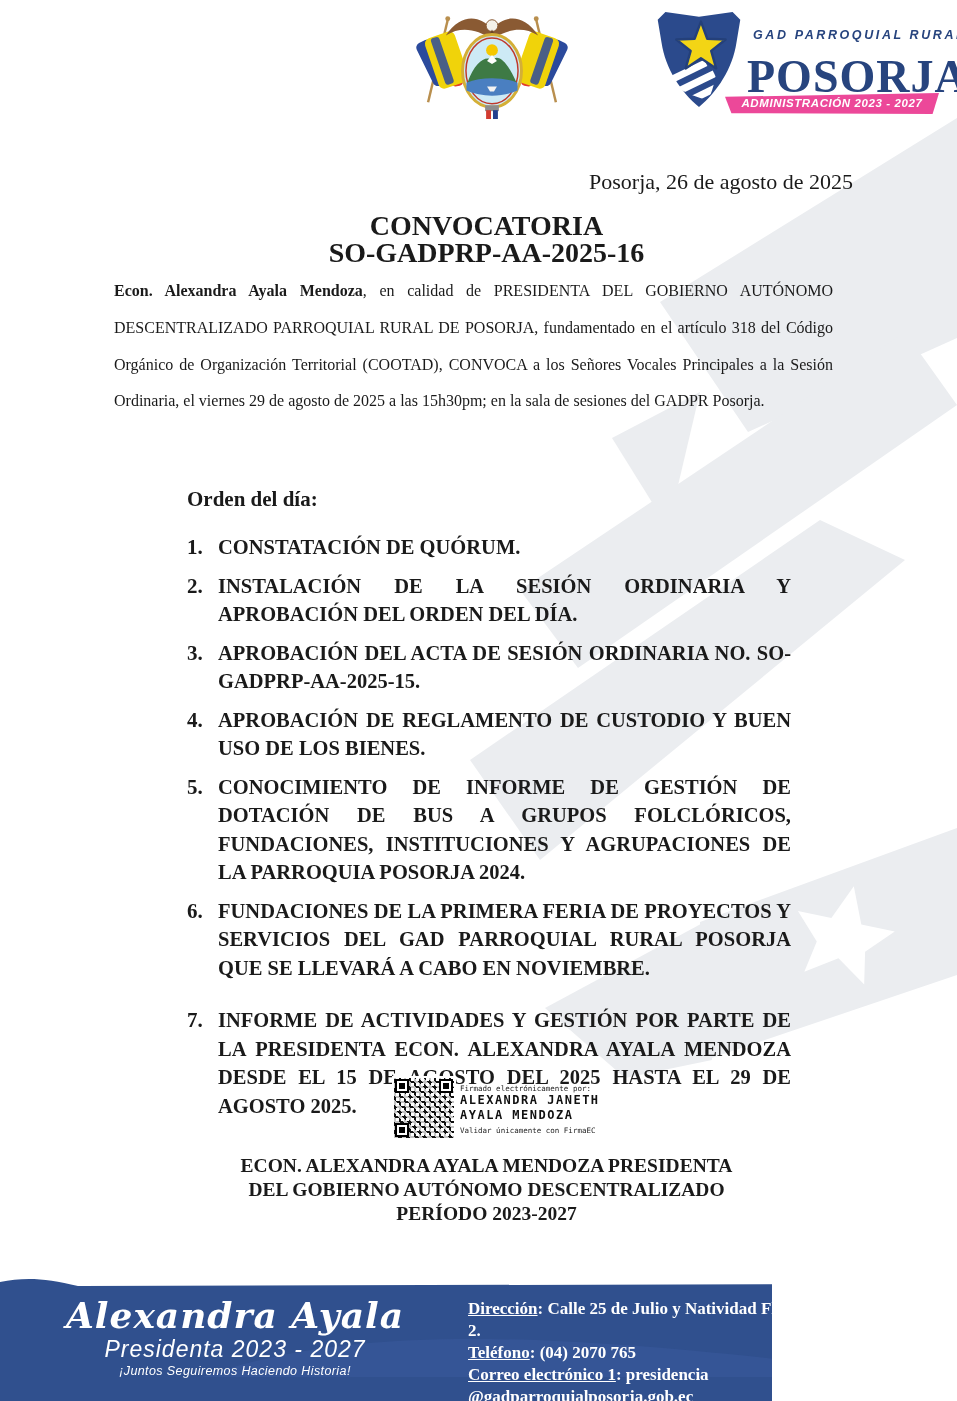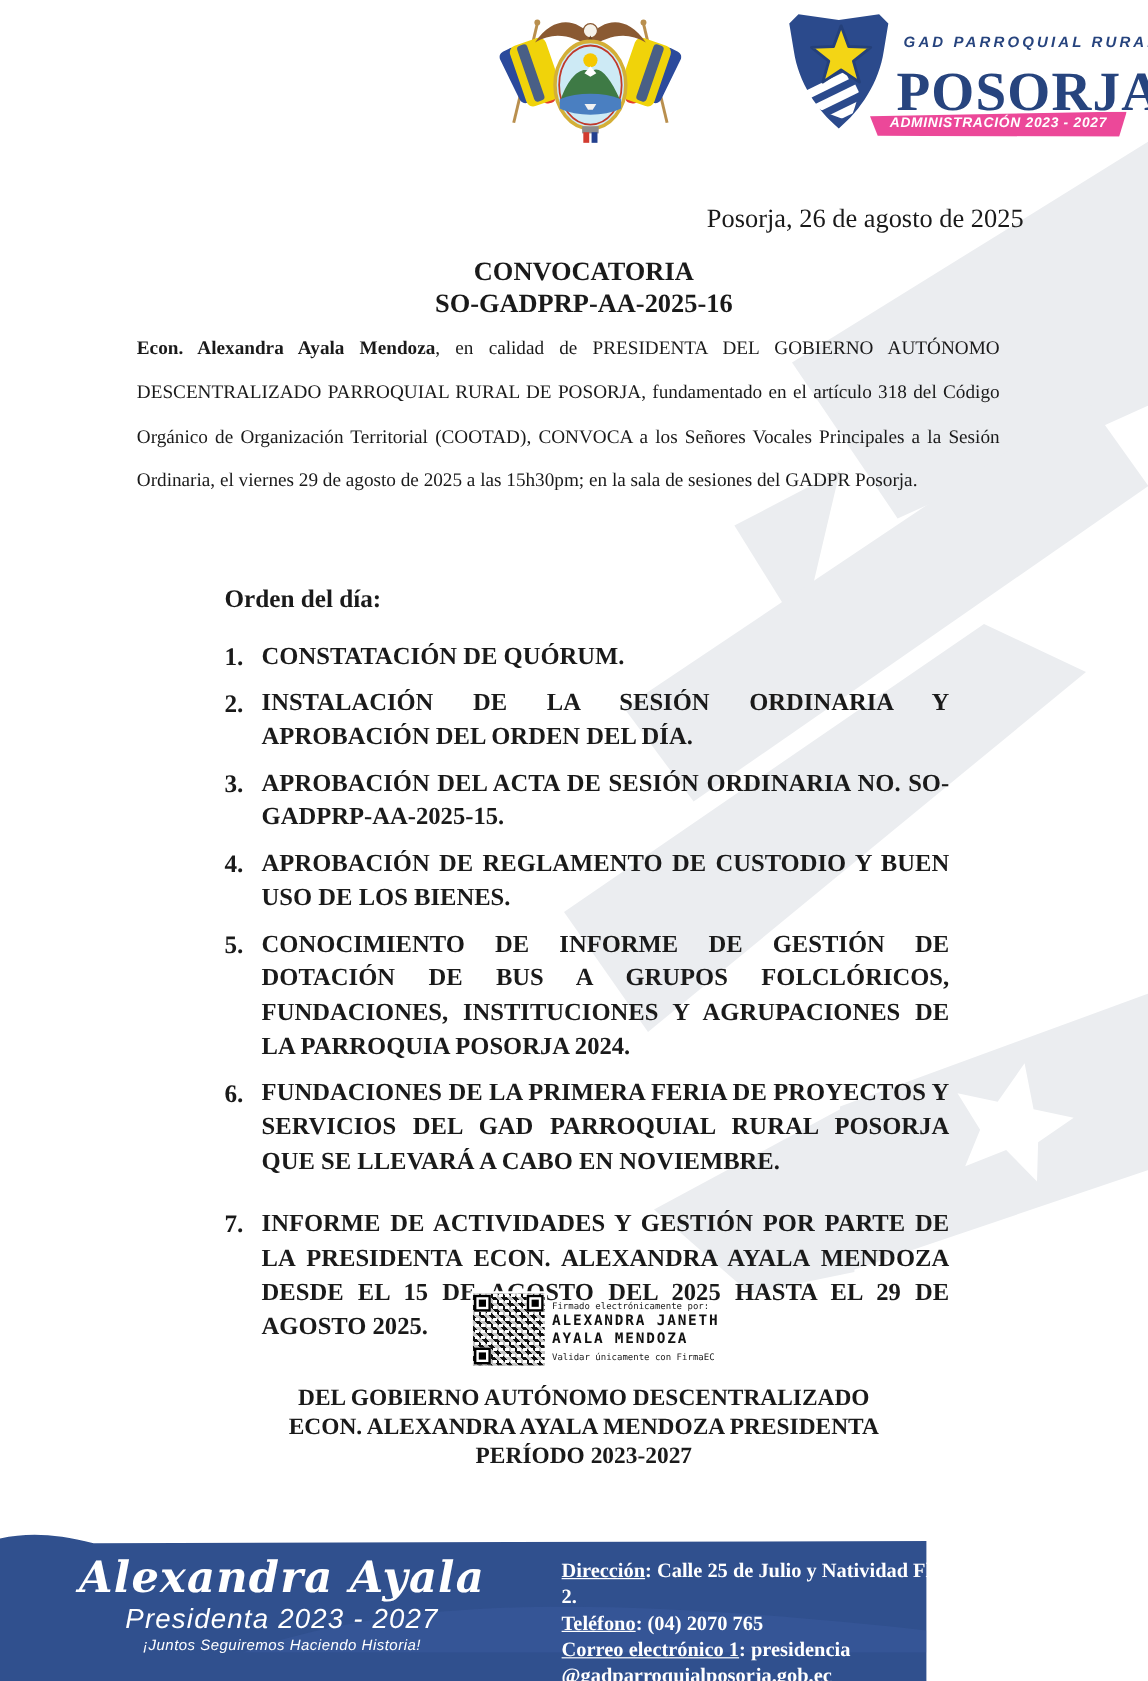--- a/index.html
+++ b/index.html
@@ -33,21 +33,21 @@
     background:#ec4899; color:#ffffff; text-align:center;
     font-family:Liberation Sans, sans-serif; font-weight:bold; font-style:italic;
     font-size:11.5px; letter-spacing:0.6px; line-height:21px;
     clip-path:polygon(0 18%, 100% 0, 97% 100%, 3% 96%);
   }
 
   .date-line { position:absolute; top:136px; right:104px; font-size:22px;margin-top:33px; }
 
   .doc-title {
     position:absolute; top:213px; left:127px; width:719px; text-align:center;
-    font-weight:bold; font-size:22px; line-height:26.5px;
+    font-weight:bold; font-size:28px; line-height:26.5px;
   }
 
   .intro {
     position:absolute; top:273px; left:114px; width:719px;
     font-size:16px; line-height:36.8px; text-align:justify;
   }
   .intro b { font-weight:bold; }
 
   .agenda-heading {
     position:absolute; top:487px; left:187px;
@@ -231,22 +231,22 @@
       <div class="qr-text">
         <div class="qr-tiny">Firmado electrónicamente por:</div>
         <div class="qr-name">ALEXANDRA JANETH</div>
         <div class="qr-name">AYALA MENDOZA</div>
         <div class="gap"></div>
         <div class="qr-tiny">Validar únicamente con FirmaEC</div>
       </div>
     </div>
 
     <div class="sig-block">
+      <div>ECON. ALEXANDRA AYALA MENDOZA PRESIDENTA</div>
       <div>DEL GOBIERNO AUTÓNOMO DESCENTRALIZADO</div>
-      <div>ECON. ALEXANDRA AYALA MENDOZA PRESIDENTA</div>
       <div>PERÍODO 2023-2027</div>
     </div>
 
     <div class="footer">
       <svg class="footer-deco" viewBox="0 0 957 123" preserveAspectRatio="none" xmlns="http://www.w3.org/2000/svg">
         <path d="M250,123 C420,62 640,66 957,100 L957,123 Z" fill="#3c5c9f" opacity="0.45"></path>
       </svg>
       <svg class="footer-wave" viewBox="0 0 957 62" preserveAspectRatio="none" xmlns="http://www.w3.org/2000/svg">
         <path d="M0,0 H957 V58 C930,24 898,8 845,7 L78,9 C46,1 24,0 0,5 Z" fill="#ffffff"></path>
       </svg>

